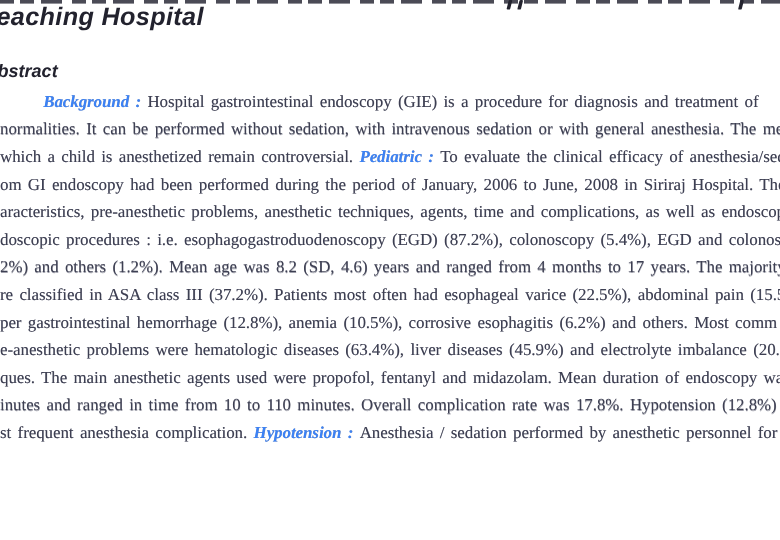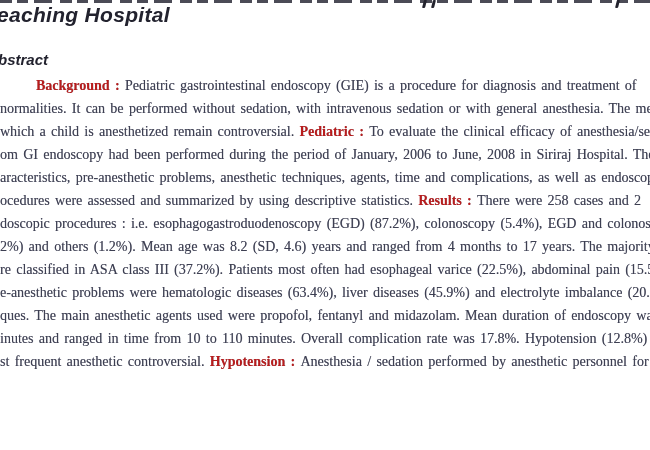--- a/index.html
+++ b/index.html
@@ -69,44 +69,45 @@
   .line {
     white-space: nowrap;
     height: 23px;
     line-height: 23px;
     overflow: hidden;
     word-spacing: 1.8px;
   }
   .line.indent { padding-left: 36px; }
   .inline-heading {
     font-weight: bold;
-    color: #b91c1c;
+    font-style: italic;
+    color: #3b82f6;
   }
 </style>
 </head>
 <body>
 
 <div class="page">
   <div class="top-clip"></div>
   <span class="desc d1"></span>
   <span class="desc d2"></span>
   <span class="desc d3"></span>
 
   <h1 class="title">eaching Hospital</h1>
 
   <h2 class="abstract-heading">bstract</h2>
 
   <div class="abstract-body" id="abstract-body">
-      <div class="line indent"><span class="inline-heading">Background : </span><span>Pediatric gastrointestinal endoscopy (GIE) is a procedure for diagnosis and treatment of</span></div>
+      <div class="line indent"><span class="inline-heading">Background : </span><span>Hospital gastrointestinal endoscopy (GIE) is a procedure for diagnosis and treatment of</span></div>
       <div class="line"><span>normalities. It can be performed without sedation, with intravenous sedation or with general anesthesia. The metho</span></div>
       <div class="line"><span>which a child is anesthetized remain controversial. </span><span class="inline-heading">Pediatric : </span><span>To evaluate the clinical efficacy of anesthesia/sedati</span></div>
       <div class="line"><span>om GI endoscopy had been performed during the period of January, 2006 to June, 2008 in Siriraj Hospital. The patien</span></div>
       <div class="line"><span>aracteristics, pre-anesthetic problems, anesthetic techniques, agents, time and complications, as well as endoscop</span></div>
-      <div class="line"><span>ocedures were assessed and summarized by using descriptive statistics. </span><span class="inline-heading">Results : </span><span>There were 258 cases and 2</span></div>
       <div class="line"><span>doscopic procedures : i.e. esophagogastroduodenoscopy (EGD) (87.2%), colonoscopy (5.4%), EGD and colonosco</span></div>
       <div class="line"><span>2%) and others (1.2%). Mean age was 8.2 (SD, 4.6) years and ranged from 4 months to 17 years. The majority of th</span></div>
       <div class="line"><span>re classified in ASA class III (37.2%). Patients most often had esophageal varice (22.5%), abdominal pain (15.5</span></div>
+      <div class="line"><span>per gastrointestinal hemorrhage (12.8%), anemia (10.5%), corrosive esophagitis (6.2%) and others. Most comm</span></div>
       <div class="line"><span>e-anesthetic problems were hematologic diseases (63.4%), liver diseases (45.9%) and electrolyte imbalance (20.9</span></div>
       <div class="line"><span>ques. The main anesthetic agents used were propofol, fentanyl and midazolam. Mean duration of endoscopy was 3</span></div>
       <div class="line"><span>inutes and ranged in time from 10 to 110 minutes. Overall complication rate was 17.8%. Hypotension (12.8%) was t</span></div>
-      <div class="line"><span>st frequent anesthetic controversial. </span><span class="inline-heading">Hypotension : </span><span>Anesthesia / sedation performed by anesthetic personnel for pediat</span></div>
+      <div class="line"><span>st frequent anesthesia complication. </span><span class="inline-heading">Hypotension : </span><span>Anesthesia / sedation performed by anesthetic personnel for pediat</span></div>
     </div>
 </div>
 
 </body></html>

